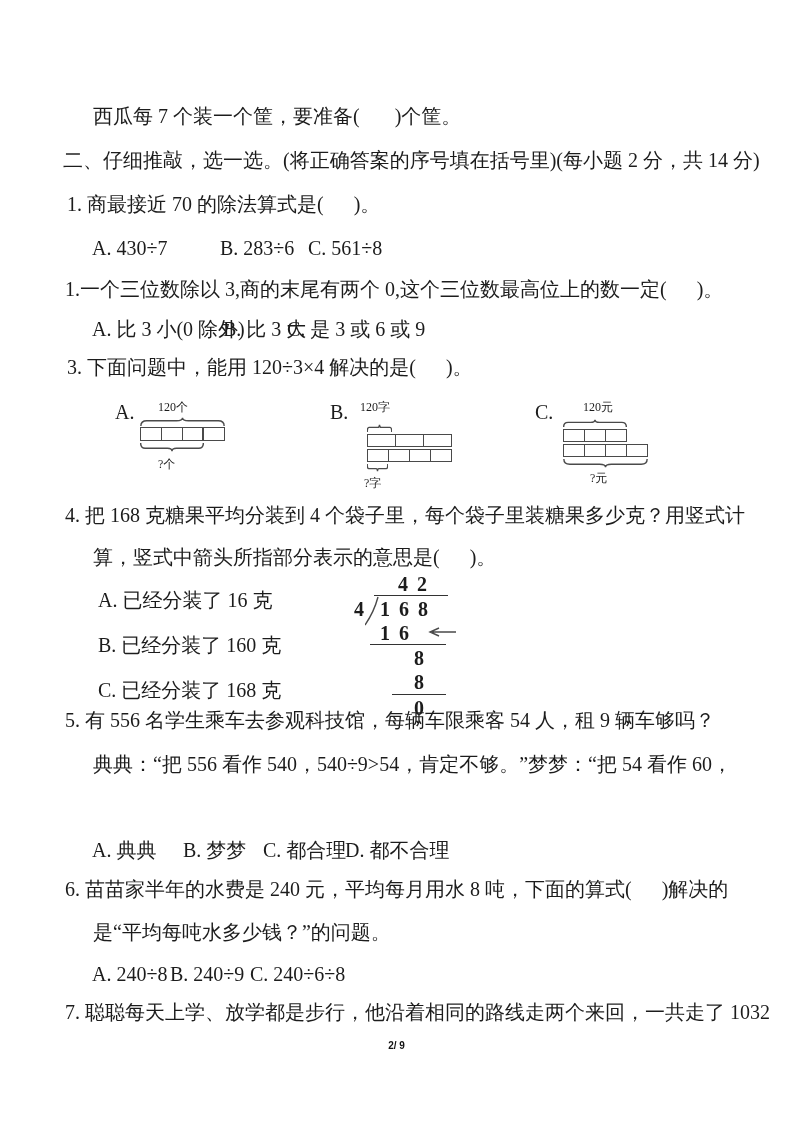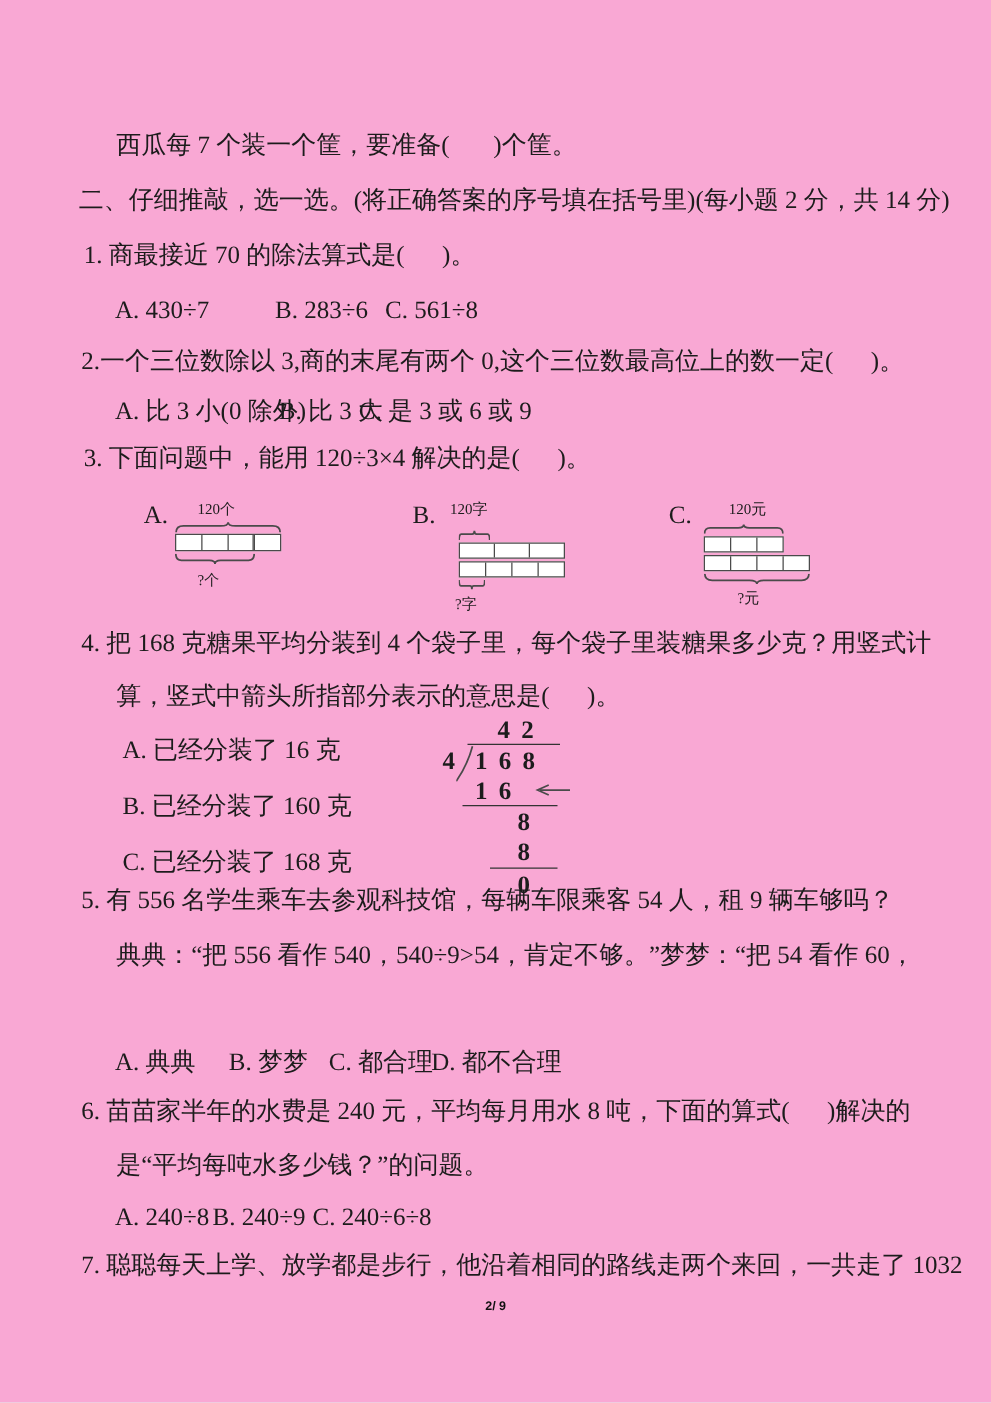--- a/index.html
+++ b/index.html
@@ -1,20 +1,20 @@
 <!DOCTYPE html>
 <html><head>
 <meta charset="utf-8">
 <style>
   html,body{margin:0;padding:0;background:#e8e8e8;}
   .page{
     position:relative;
     width:793px;height:1122px;
     margin:0 auto;
-    background:#f9a8d4;
+    background:#ffffff;
     overflow:hidden;
     font-family:"Liberation Serif","DejaVu Serif",serif;
     color:#1c1c1c;
   }
   .ln{
     position:absolute;
     white-space:pre;
     font-size:20px;
     line-height:24px;
   }
@@ -50,21 +50,21 @@
 
   <div class="ln" style="left:93px;top:104px">西瓜每 7 个装一个筐，要准备(       )个筐。</div>
 
   <div class="ln" style="left:63px;top:148px">二、仔细推敲，选一选。(将正确答案的序号填在括号里)(每小题 2 分，共 14 分)</div>
 
   <div class="ln" style="left:67px;top:192px">1. 商最接近 70 的除法算式是(      )。</div>
   <span class="ln" style="left:92px;top:236px">A. 430÷7</span>
   <span class="ln" style="left:220px;top:236px">B. 283÷6</span>
   <span class="ln" style="left:308px;top:236px">C. 561÷8</span>
 
-  <div class="ln" style="left:65px;top:277px">2.一个三位数除以 3,商的末尾有两个 0,这个三位数最高位上的数一定(      )。</div>
+  <div class="ln" style="left:65px;top:277px">1.一个三位数除以 3,商的末尾有两个 0,这个三位数最高位上的数一定(      )。</div>
   <span class="ln" style="left:92px;top:317px">A. 比 3 小(0 除外)</span>
   <span class="ln" style="left:223px;top:317px">B. 比 3 大</span>
   <span class="ln" style="left:287px;top:317px">C. 是 3 或 6 或 9</span>
 
   <div class="ln" style="left:67px;top:355px">3. 下面问题中，能用 120÷3×4 解决的是(      )。</div>
 
   <div>
     <span class="ln" style="left:115px;top:400px">A.</span>
     <span class="ln small" style="left:158px;top:398px">120个</span>
     <span class="brace" style="left:140px;top:417px;width:85px;height:9px">

